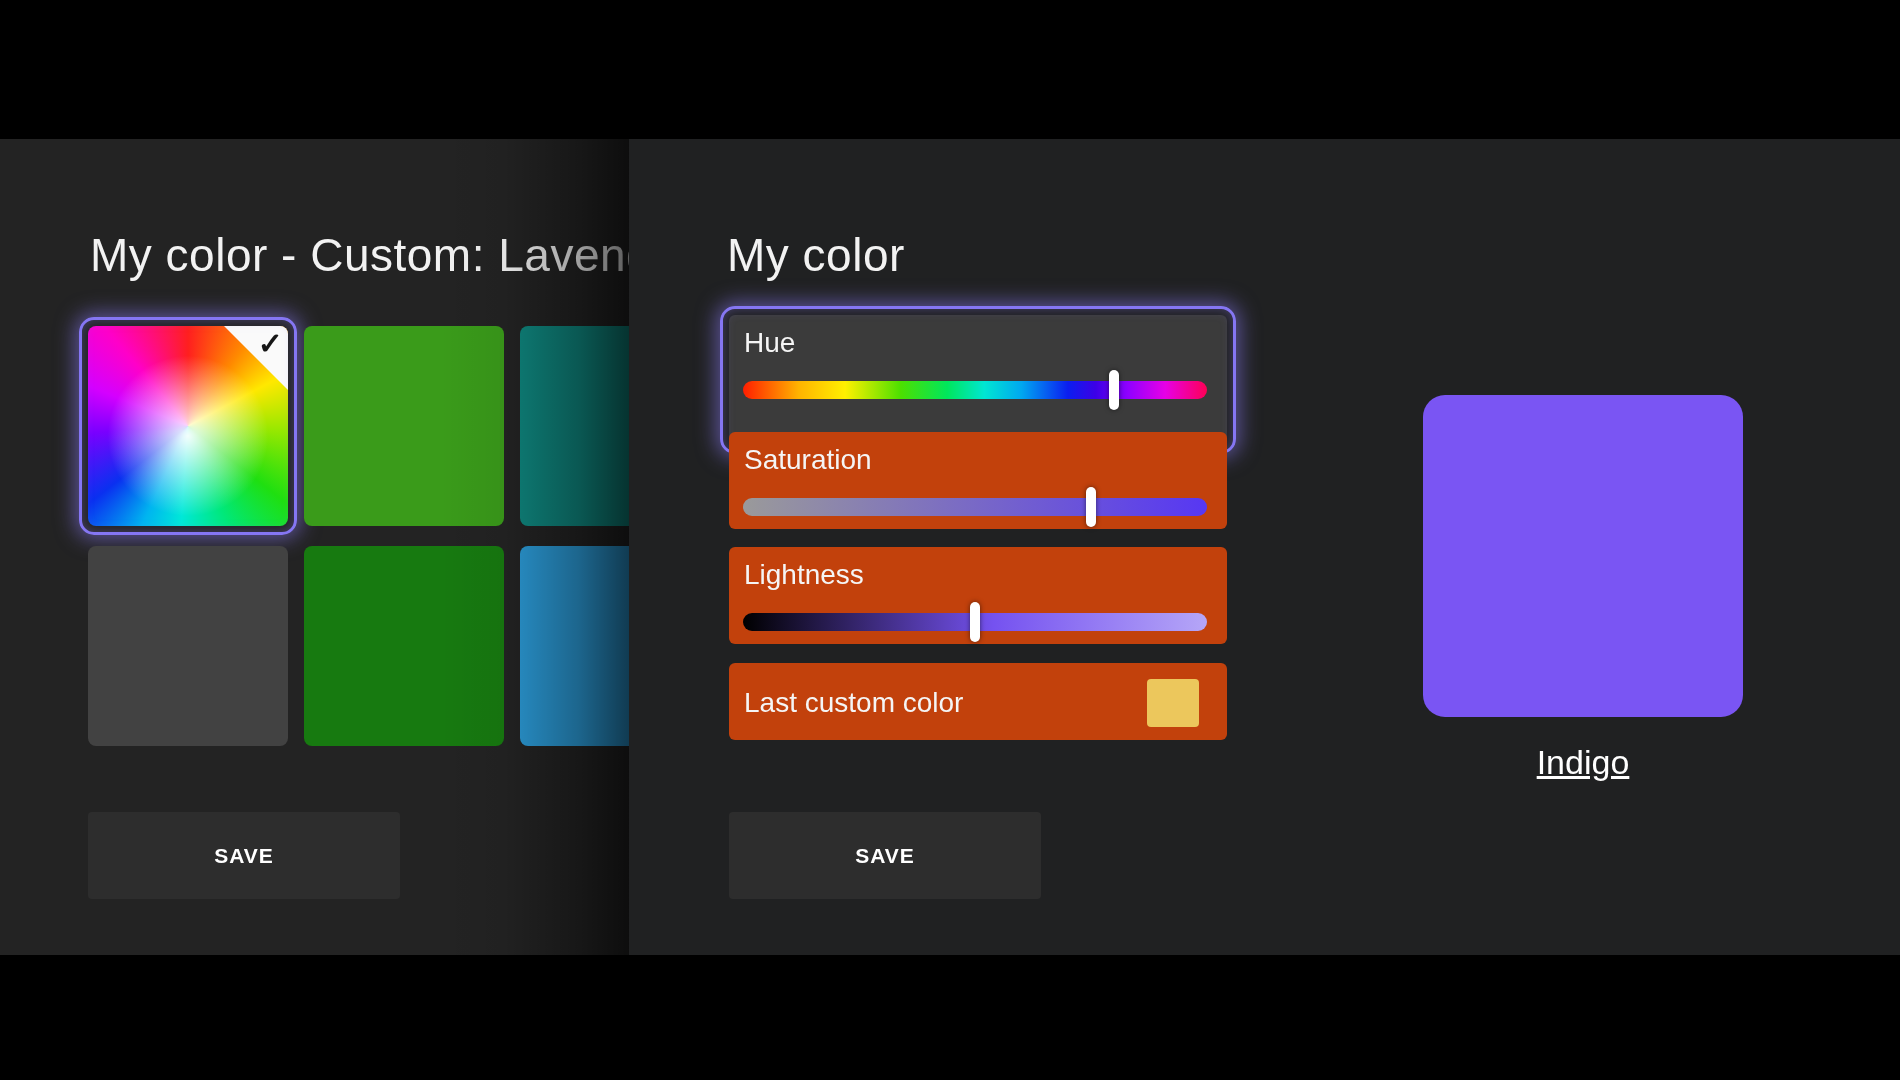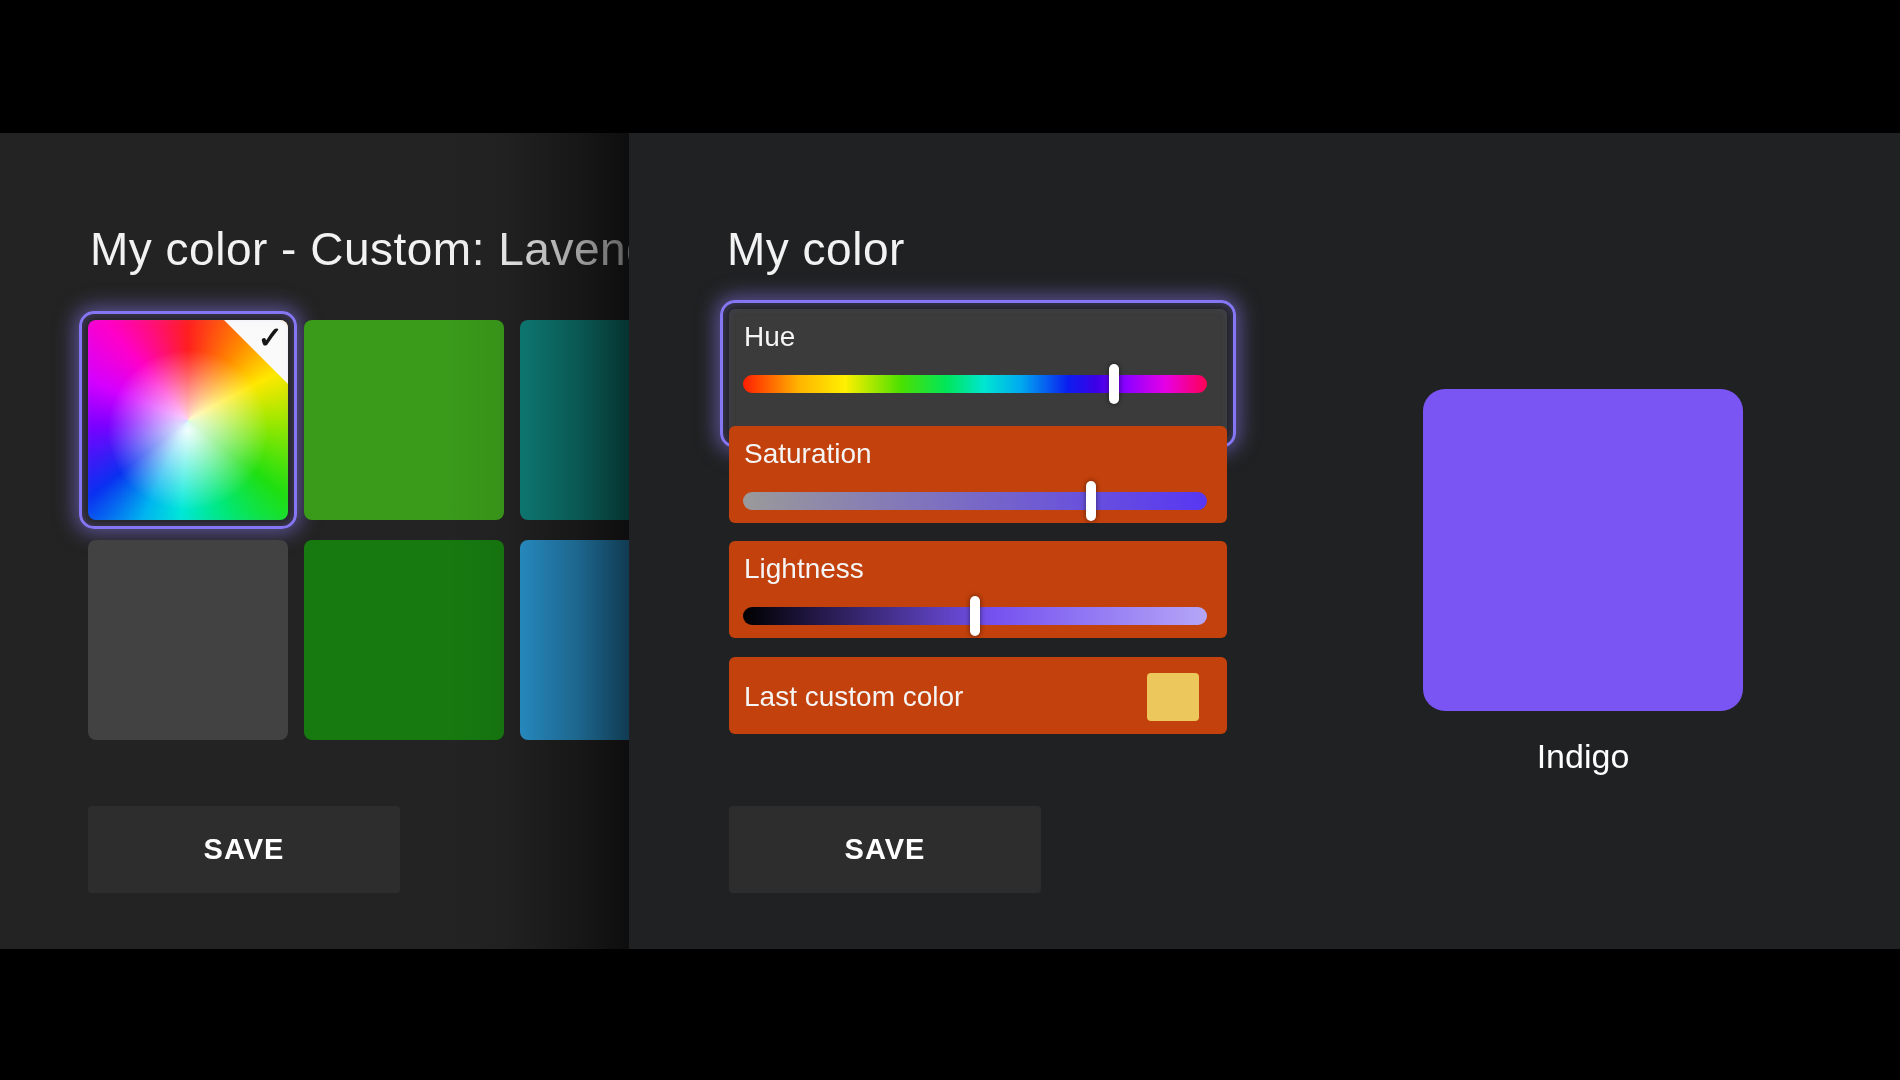--- a/index.html
+++ b/index.html
@@ -2,21 +2,21 @@
 <html><head>
 <meta charset="utf-8">
 <style>
   html,body{margin:0;padding:0;background:#000;}
   *{box-sizing:border-box;}
   .stage{
     position:relative;width:1900px;height:1080px;background:#000;overflow:hidden;
     font-family:"Liberation Sans", sans-serif;
   }
   .band{position:absolute;left:0;top:129px;width:1900px;height:816px;}
-  .panel{position:absolute;top:4px;height:816px;overflow:hidden;}
+  .panel{position:absolute;top:10px;height:816px;overflow:hidden;}
   .panel-left{left:0;width:629px;background:#232323;}
   .panel-right{left:629px;width:1271px;background:#202122;}
 
   .page-title{
     position:absolute;top:58px;font-size:46px;font-weight:400;color:#f2f2f2;
     white-space:nowrap;letter-spacing:0.5px;
   }
   .panel-left .page-title{left:90px;}
   .panel-right .page-title{left:98px;}
 
@@ -45,21 +45,21 @@
   }
   .scrim{
     position:absolute;inset:0;pointer-events:none;
     background:linear-gradient(to right, rgba(0,0,0,0) 70%, rgba(0,0,0,0.06) 80%,
                rgba(0,0,0,0.34) 92%, rgba(0,0,0,0.62) 100%);
   }
 
   
   .save-btn{
     position:absolute;width:312px;height:87px;background:#2d2d2d;border:none;border-radius:4px;
-    color:#ffffff;font-family:"Liberation Sans", sans-serif;font-size:29px;font-weight:700;
+    color:#ffffff;font-family:"Liberation Sans", sans-serif;font-size:21px;font-weight:700;
     letter-spacing:1px;text-align:center;cursor:pointer;
   }
   .panel-left .save-btn{left:88px;top:673px;}
   .panel-right .save-btn{left:100px;top:673px;}
 
   
   .card{
     position:absolute;left:100px;width:498px;background:#c2410c;border-radius:6px;
   }
   .card-hue{top:176px;height:130px;background:#3b3b3b;}
@@ -87,21 +87,21 @@
   .last-swatch{
     position:absolute;right:28px;top:16px;width:52px;height:48px;border-radius:4px;
   }
 
   
   .preview-square{
     position:absolute;left:794px;top:256px;width:320px;height:322px;border-radius:22px;
   }
   .preview-label{
     position:absolute;left:794px;top:604px;width:320px;text-align:center;
-    font-size:34px;color:#ffffff;font-weight:400;
+    font-size:34px;color:#ffffff;font-weight:400;text-decoration:underline;
   }
 </style>
 </head>
 <body>
 
 <div class="stage">
   <div class="band">
 
     <section class="panel panel-left">
       <h1 class="page-title">My color - Custom: Lavender</h1>

